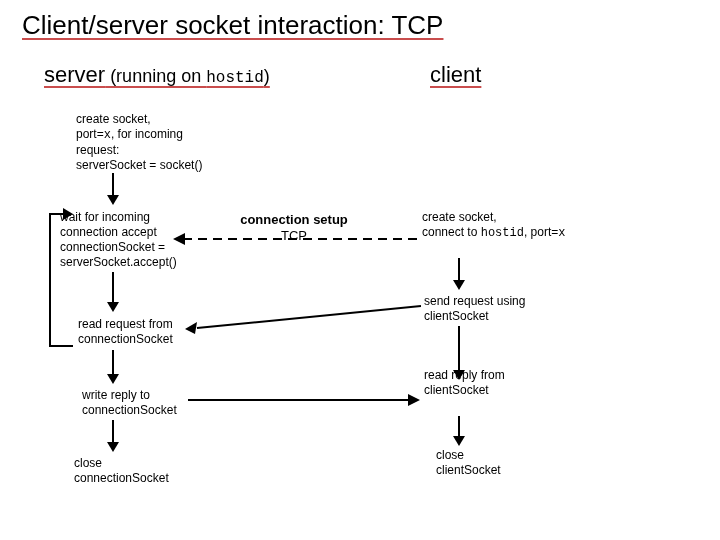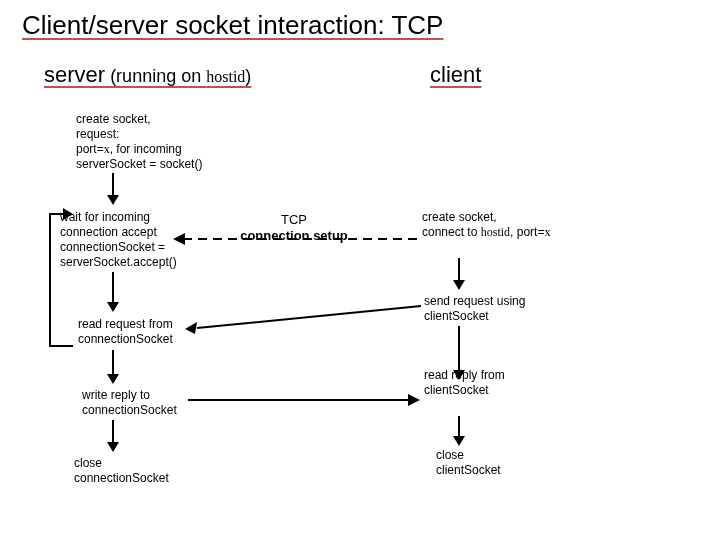--- a/index.html
+++ b/index.html
@@ -22,39 +22,39 @@
     text-underline-offset: 4px;
   }
   .col-head {
     font-size: 22px;
     position: absolute;
     text-decoration: underline;
     text-decoration-color: #c94d4d;
     text-underline-offset: 4px;
   }
   .small { font-size: 12px; position: absolute; line-height: 1.25; }
-  .mono { font-family: Liberation Serif, serif; }
+  .mono { font-family: Liberation Mono, monospace; }
   .arrow { position: absolute; }
   .arrow svg { display: block; }
   .tcp-label { font-size: 13px; position: absolute; text-align: center; line-height: 1.2; }
 </style>
 </head>
 <body>
 
 <div class="title">Client/server socket interaction: TCP</div>
 
 <div class="col-head" style="top:62px; left:44px;">
   <span>server</span><span style="font-size:18px;"> (running on </span><span class="mono" style="font-size:16px;">hostid</span><span style="font-size:18px;">)</span>
 </div>
 <div class="col-head" style="top:62px; left:430px;">client</div>
 
 <div class="small" style="top:112px; left:76px;">
   <div>create socket,</div>
+  <div><span>port=</span><span class="mono">x</span><span>, for incoming</span></div>
   <div>request:</div>
-  <div><span>port=</span><span class="mono">x</span><span>, for incoming</span></div>
   <div>serverSocket = socket()</div>
 </div>
 
 <div class="arrow" style="top:173px; left:106px;">
   <svg width="14" height="32">
       <line x1="7" y1="0" x2="7" y2="22" stroke="#000" stroke-width="2"></line>
       <polygon points="1,22 13,22 7,32" fill="#000"></polygon>
     </svg>
 </div>
 
@@ -108,22 +108,22 @@
   </svg>
 </div>
 
 <div class="arrow" style="top:232px; left:173px;">
   <svg width="244" height="14">
     <line x1="244" y1="7" x2="12" y2="7" stroke="#000" stroke-width="2" stroke-dasharray="9,6"></line>
     <polygon points="12,1 12,13 0,7" fill="#000"></polygon>
   </svg>
 </div>
 <div class="tcp-label" style="top:212px; left:234px; width:120px;">
+  <div style="font-weight:bold;">connection setup</div>
   <div>TCP</div>
-  <div style="font-weight:bold;">connection setup</div>
 </div>
 
 <div class="small" style="top:210px; left:422px;">
   <div>create socket,</div>
   <div><span>connect to </span><span class="mono">hostid</span><span>, port=</span><span class="mono">x</span></div>
 </div>
 
 <div class="arrow" style="top:258px; left:452px;">
   <svg width="14" height="32">
       <line x1="7" y1="0" x2="7" y2="22" stroke="#000" stroke-width="2"></line>

